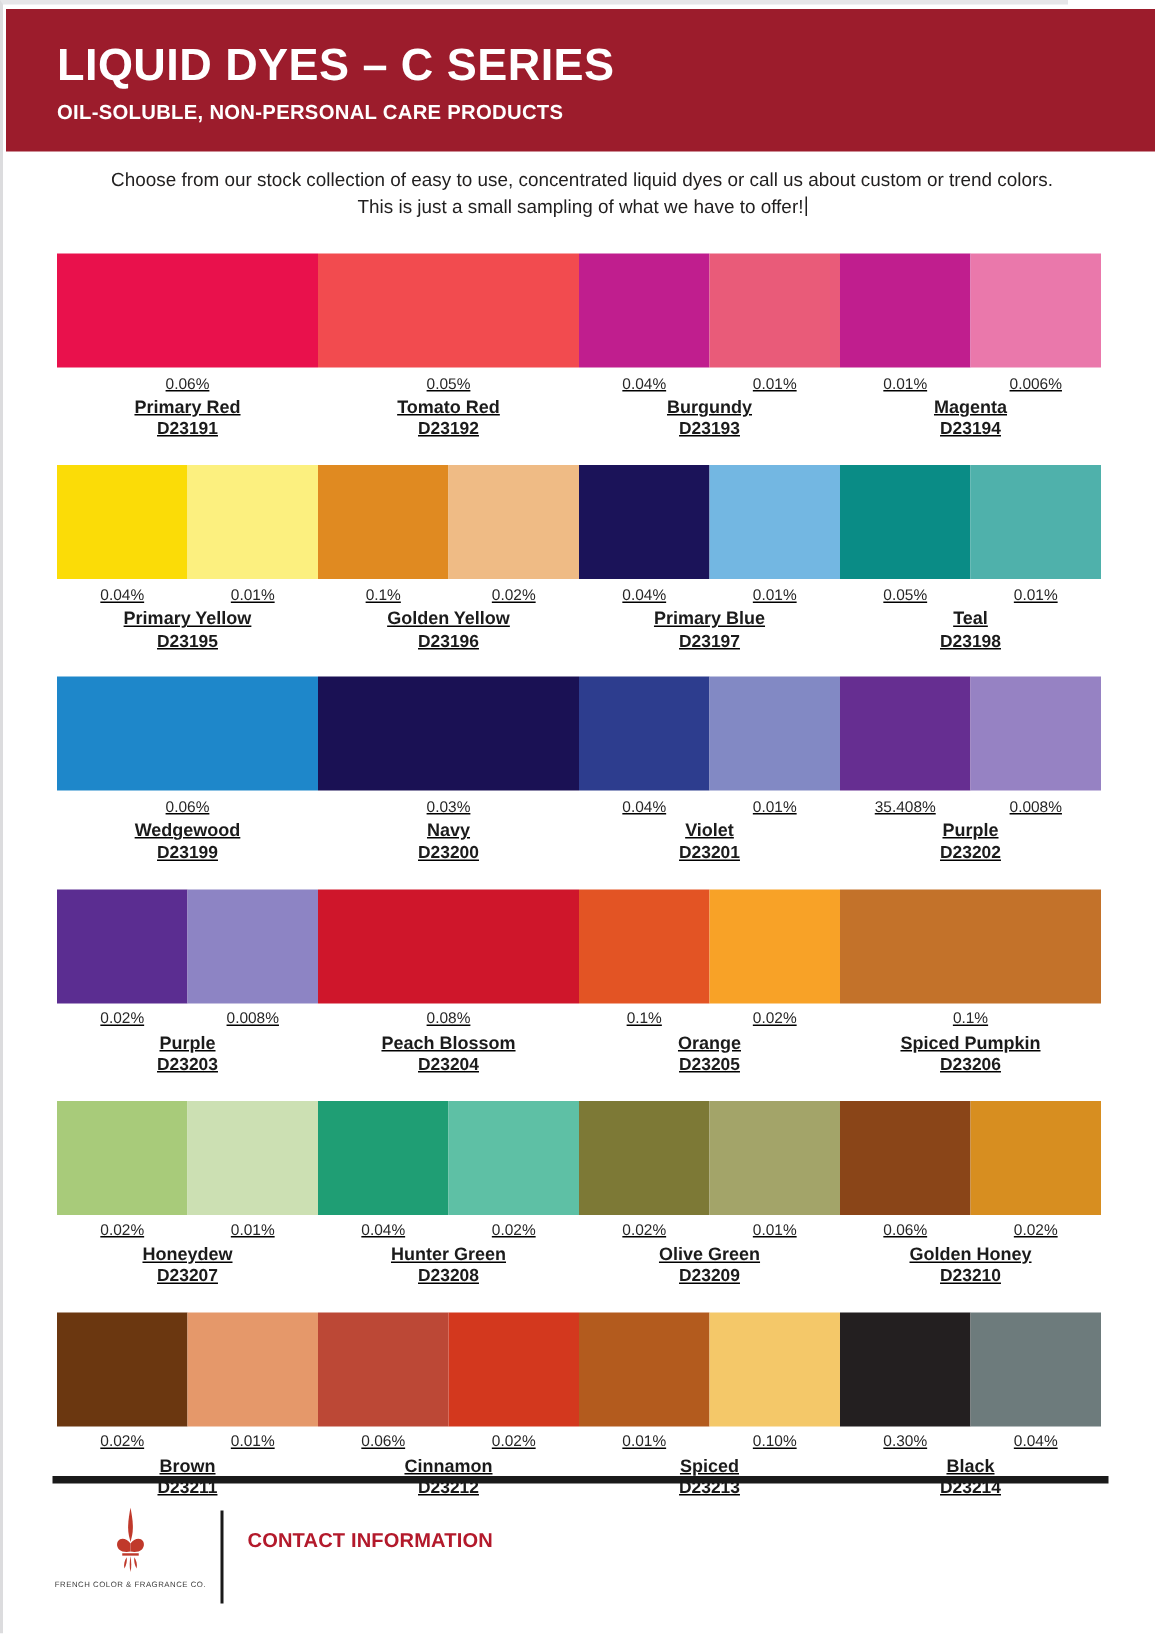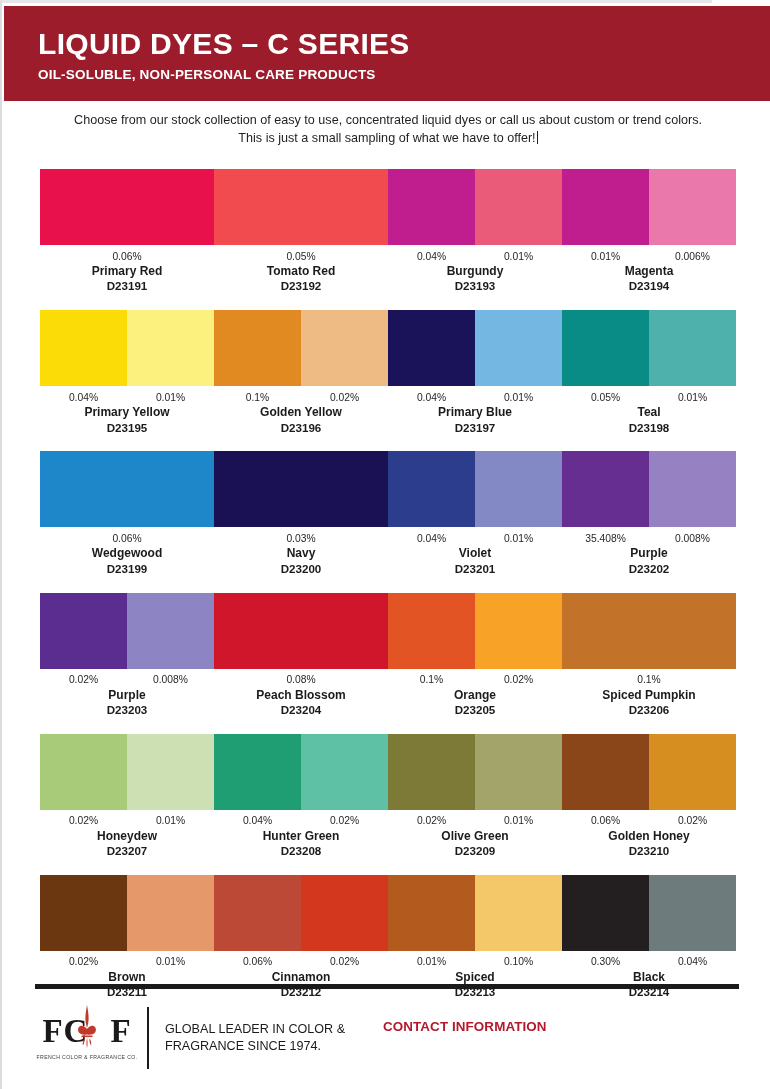--- a/index.html
+++ b/index.html
@@ -77,22 +77,23 @@
 
   
   .grid {
     position: absolute;
     left: 40px;
     top: 166px;
     width: 692px;
   }
   .grid-row {
     display: flex;
-    justify-content: center;
+    justify-content: flex-end;
     margin-bottom: 16px;
+    text-decoration: underline;
   }
   .cell {
     width: 174px;
     margin-right: 0;
   }
   .grid-row .cell:nth-child(1) { margin-left: 0; }
   .grid-row .cell:nth-child(2) { margin-left: 0; }
 
   .chip {
     display: flex;
@@ -550,36 +551,31 @@
           <div class="code">D23214</div>
         </div>
       </div>
     </div>
 
   <div class="divider"></div>
 
   <div class="footer">
     <div class="logo-block">
       <div class="logo-mark">
-        <div class="logo-letters"><span>FC</span><span class="gap"></span><span>F</span></div>
         <svg class="fleur" viewBox="0 0 22 48">
           <path d="M11 0 C11.9 5 12.6 9 12.6 13.5 C12.6 17 11.8 20 11 23 C10.2 20 9.4 17 9.4 13.5 C9.4 9 10.1 5 11 0 Z" fill="#c0392b"></path>
           <path d="M11 24 C9.2 21.5 6.2 20 4 21.2 C1.6 22.5 1.4 26 3.4 28 C5 29.6 8 30 11 29.4 Z" fill="#c0392b"></path>
           <path d="M11 24 C12.8 21.5 15.8 20 18 21.2 C20.4 22.5 20.6 26 18.6 28 C17 29.6 14 30 11 29.4 Z" fill="#c0392b"></path>
           <rect x="5.5" y="30.5" width="11" height="1.6" fill="#c0392b"></rect>
           <path d="M11 32.5 C10.4 36 10.2 39.5 11 43 C11.8 39.5 11.6 36 11 32.5 Z" fill="#c0392b"></path>
           <path d="M8.5 33.2 C7 35.2 6.4 38 6.9 40.6 C8.2 38.6 8.8 35.8 8.5 33.2 Z" fill="#c0392b"></path>
           <path d="M13.5 33.2 C15 35.2 15.6 38 15.1 40.6 C13.8 38.6 13.2 35.8 13.5 33.2 Z" fill="#c0392b"></path>
         </svg>
       </div>
       <div class="logo-caption">FRENCH COLOR &amp; FRAGRANCE CO.</div>
     </div>
     <div class="vbar"></div>
-    <div class="tagline">
-      <div>GLOBAL LEADER IN COLOR &amp;</div>
-      <div>FRAGRANCE SINCE 1974.</div>
-    </div>
     <div class="contact">
       <div class="contact-title">CONTACT INFORMATION</div>
     </div>
   </div>
 
 </div>
 
 </body></html>

